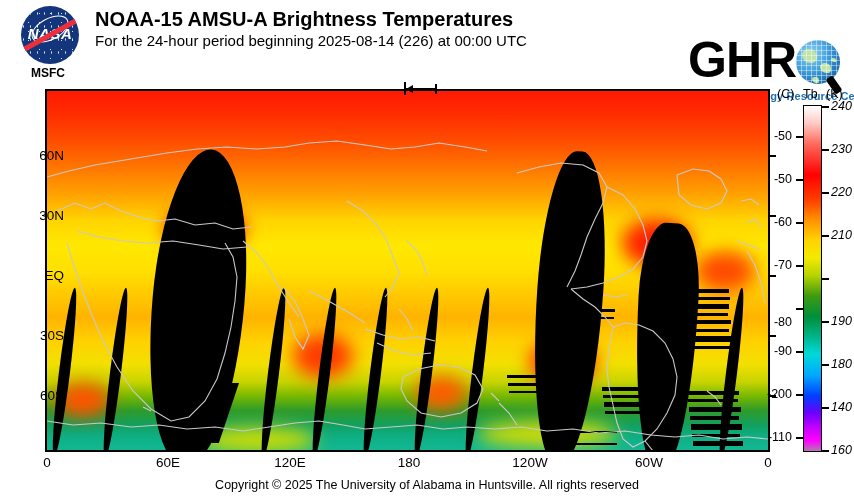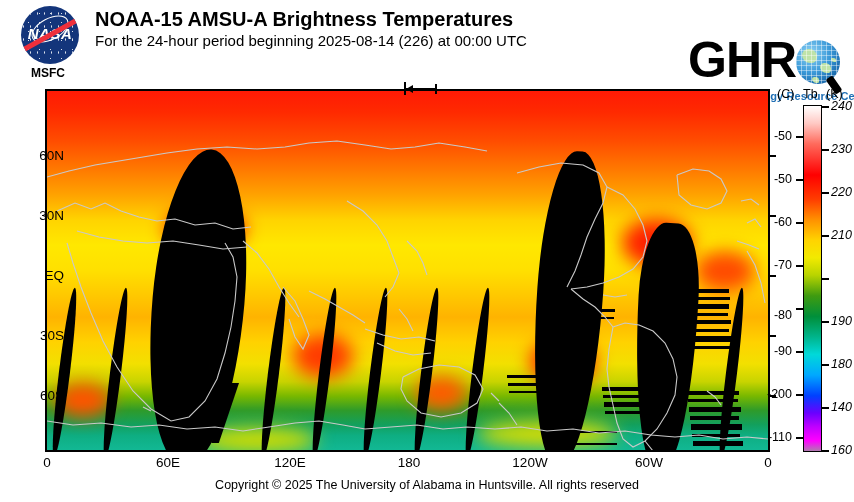--- a/index.html
+++ b/index.html
@@ -412,21 +412,21 @@
 
   <div class="cb-tick-l" style="top:136px;"></div>
   <div class="cb-lab-l" style="top:129px;">-50</div>
   <div class="cb-tick-l" style="top:179px;"></div>
   <div class="cb-lab-l" style="top:172px;">-50</div>
   <div class="cb-tick-l" style="top:222px;"></div>
   <div class="cb-lab-l" style="top:215px;">-60</div>
   <div class="cb-tick-l" style="top:265px;"></div>
   <div class="cb-lab-l" style="top:258px;">-70</div>
   <div class="cb-tick-l" style="top:308px;"></div>
-  <div class="cb-lab-l" style="top:308px;margin-left:36px;">-80</div>
+  <div class="cb-lab-l" style="top:315px;margin-left:36px;">-80</div>
   <div class="cb-tick-l" style="top:351px;"></div>
   <div class="cb-lab-l" style="top:344px;">-90</div>
   <div class="cb-tick-l" style="top:394px;"></div>
   <div class="cb-lab-l" style="top:387px;">-200</div>
   <div class="cb-tick-l" style="top:437px;"></div>
   <div class="cb-lab-l" style="top:430px;">-110</div>
 </div>
 
 <div id="copyright">Copyright © 2025 The University of Alabama in Huntsville.  All rights reserved</div>
 

